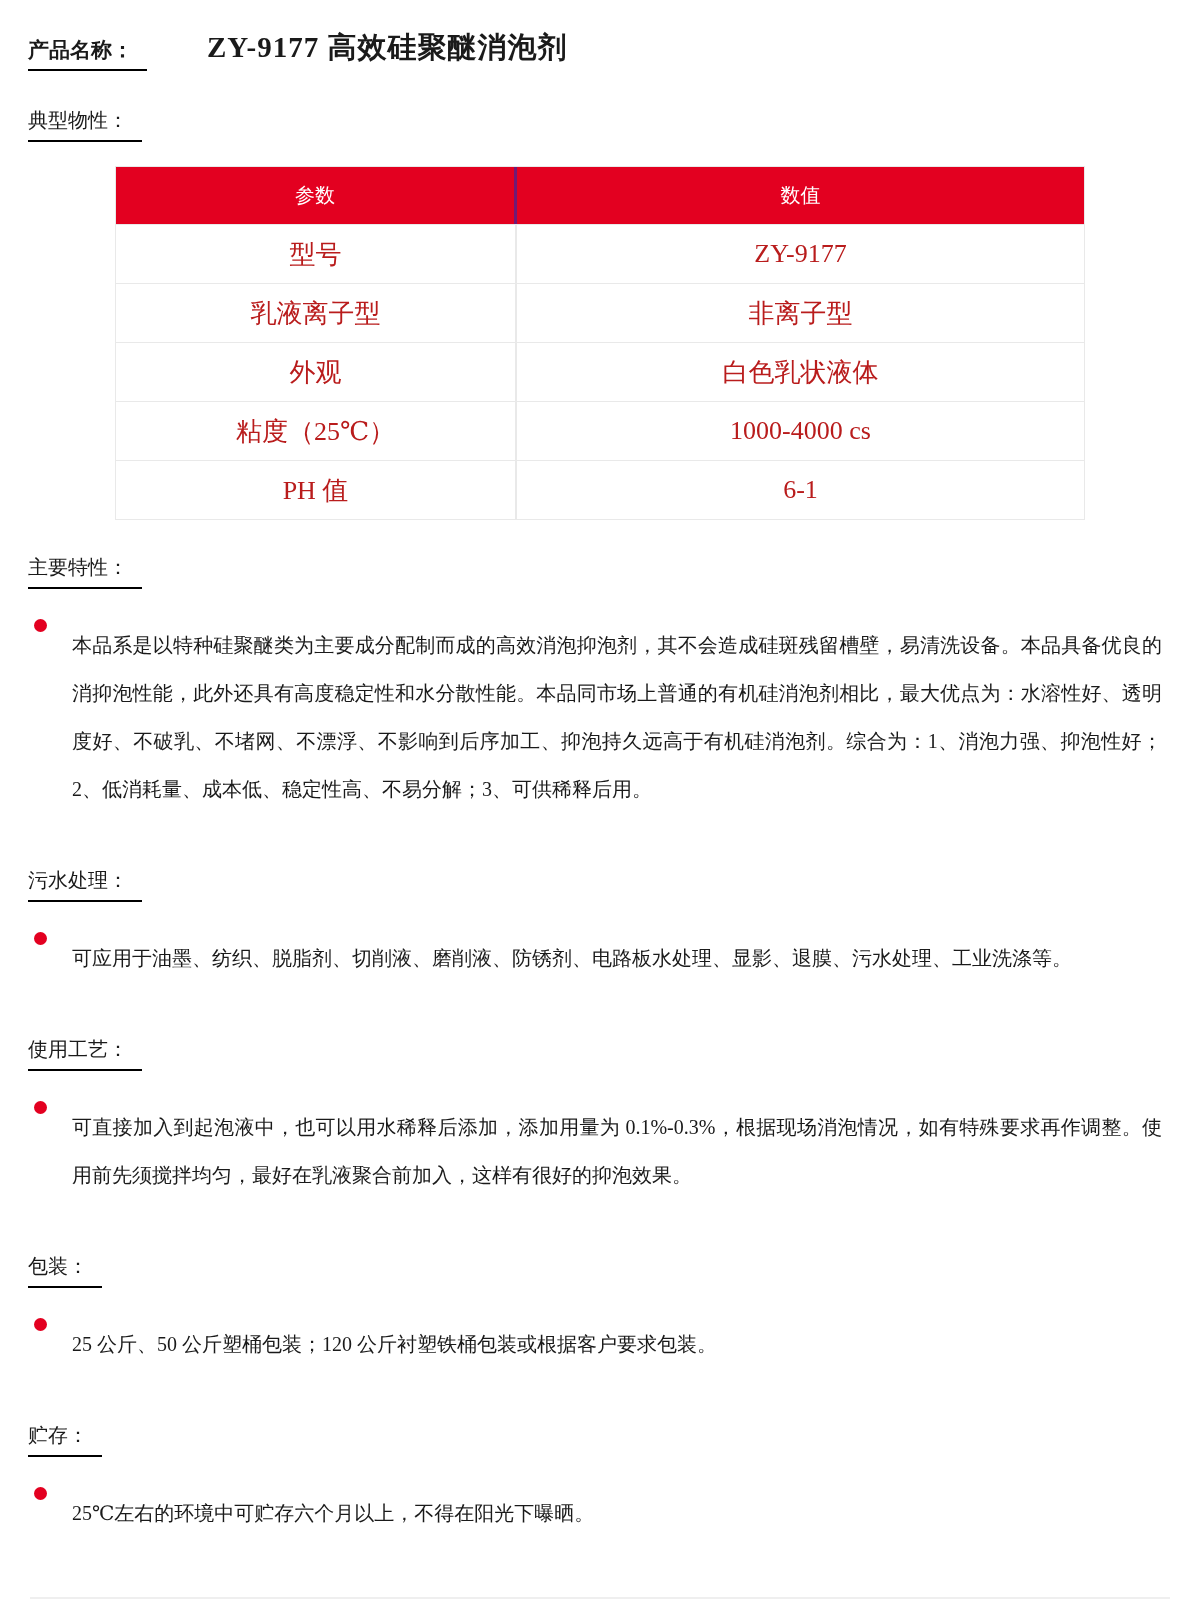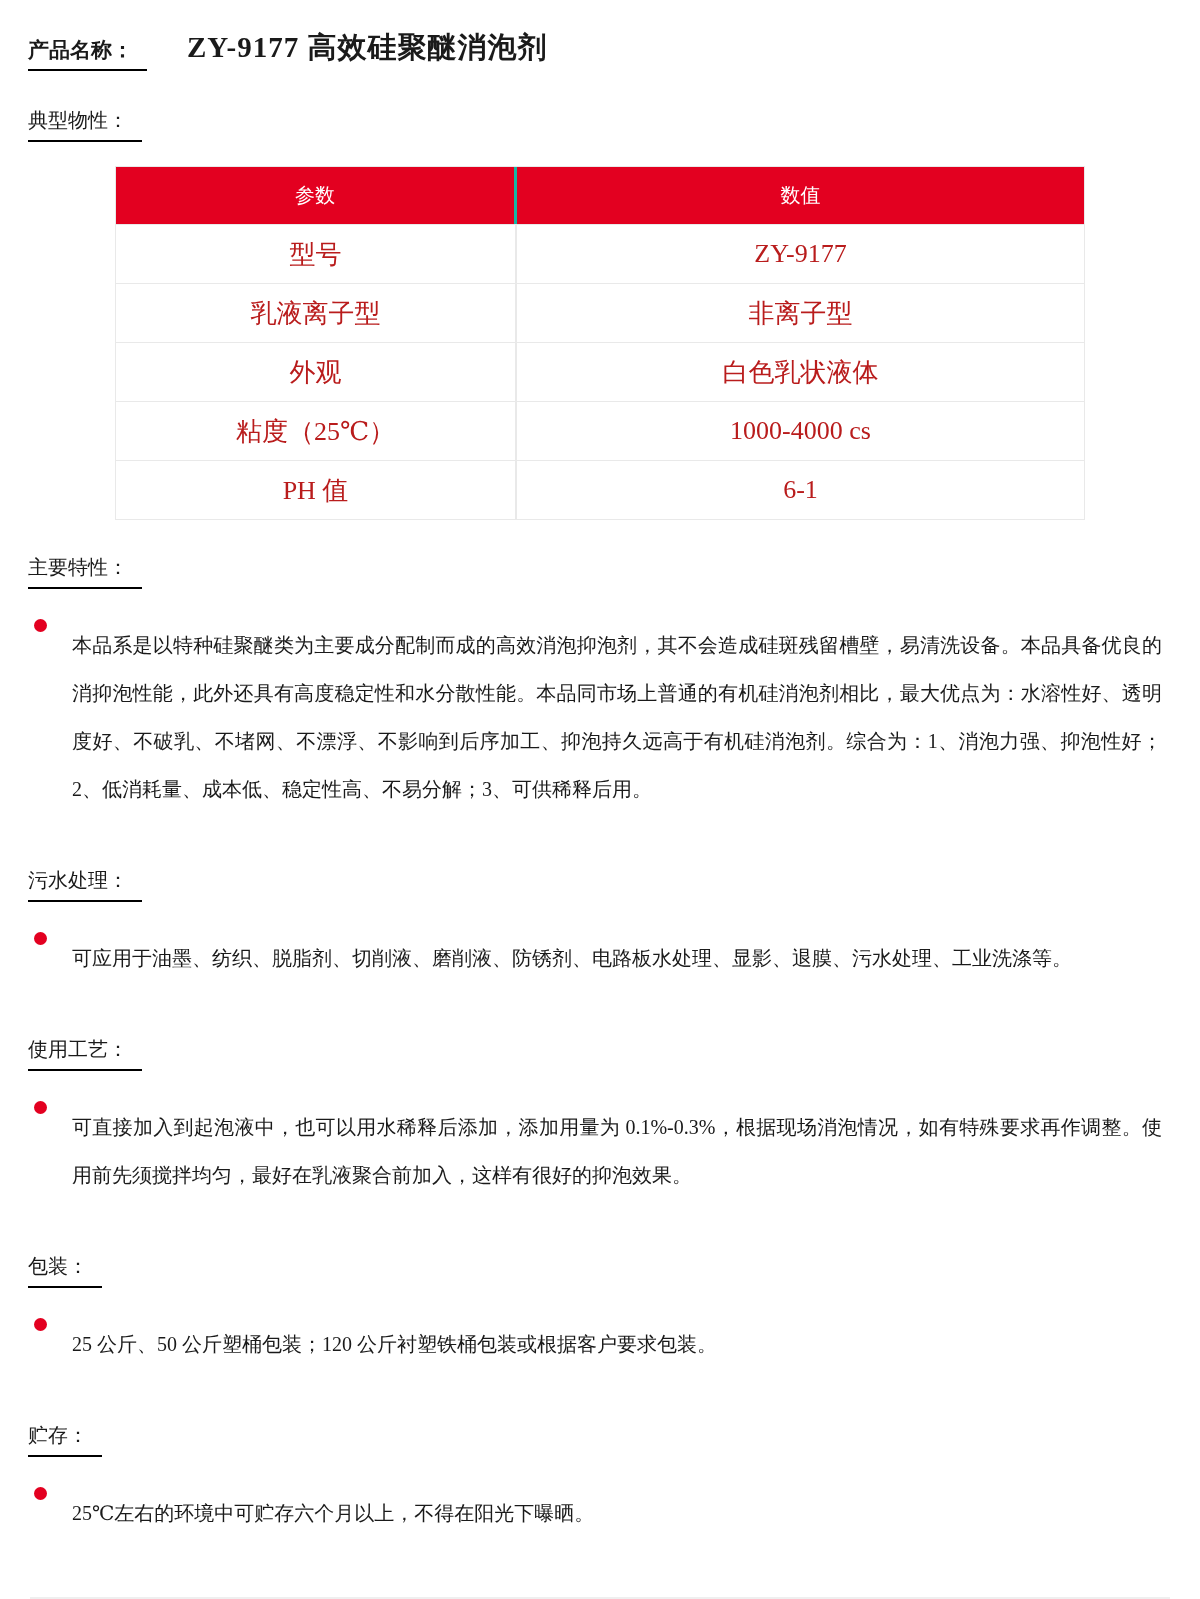--- a/index.html
+++ b/index.html
@@ -31,21 +31,21 @@
   .product-label{
     font-size:21px;
     font-weight:bold;
     border-bottom:2px solid var(--heading-underline);
     padding:0 14px 5px 0;
     white-space:nowrap;
   }
   .product-title{
     font-size:29px;
     font-weight:bold;
-    margin:0 0 0 40px;
+    margin:0 0 0 60px;
     letter-spacing:1px;
   }
 
   
   .section-heading{
     margin:34px 0 0 0;
   }
   .heading-label{
     display:inline-block;
     font-size:20px;
@@ -66,21 +66,21 @@
   .props-table th{
     background:var(--accent-red);
     color:#ffffff;
     font-size:20px;
     font-weight:normal;
     height:57px;
     vertical-align:middle;
   }
   .props-table th.col-param{
     width:401px;
-    border-right:3px solid #14b8a6;
+    border-right:3px solid #701a75;
   }
   .props-table td{
     font-size:26px;
     color:#b91c1c;
     height:59px;
     vertical-align:middle;
     border-top:1px solid var(--table-border);
     background:#ffffff;
   }
   .props-table td.col-param{

